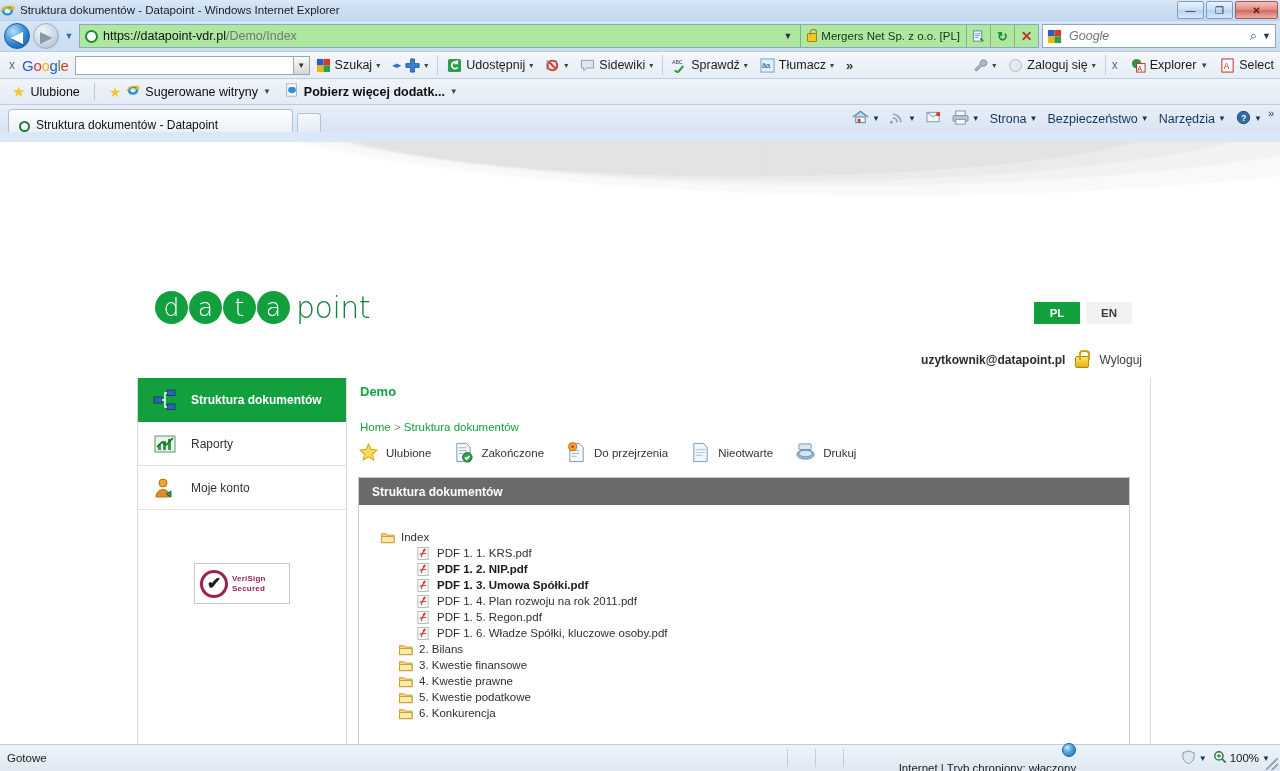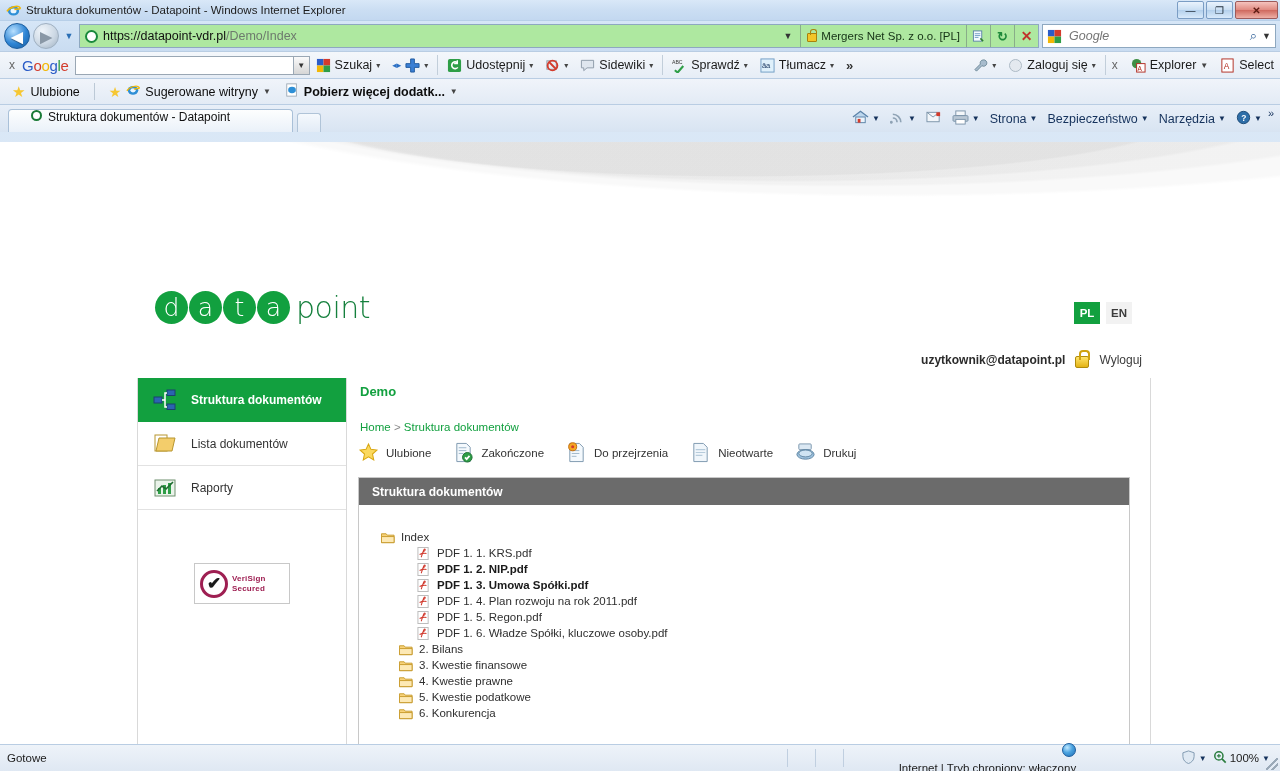--- a/index.html
+++ b/index.html
@@ -18,21 +18,21 @@
     position: relative;
     background: linear-gradient(180deg,#dce9f7 0%,#cfe0f2 100%);
   }
 
   
   .titlebar {
     height: 21px;
     background: linear-gradient(180deg,#d9e8f8 0%,#cbdef3 50%,#c3d8f0 100%);
     border-bottom: 1px solid #b7cfe8;
     display: flex; align-items: center;
-    padding-left: 6px;
+    padding-left: 0;
     position: relative;
   }
   .titlebar .ie-logo { width: 15px; height: 15px; margin-right: 5px; flex: 0 0 auto;}
   .titlebar .ttl { font-size: 11.5px; color: #1c1c1c; white-space: nowrap; }
   .wincontrols { position: absolute; right: 2px; top: 1px; display: flex; gap: 2px; }
   .wincontrols div {
     width: 27px; height: 18px;
     border: 1px solid #7b9dc4;
     border-radius: 2px;
     background: linear-gradient(180deg,#eaf3fd 0%,#cbdff3 48%,#b4d0ec 52%,#d9eafb 100%);
@@ -134,24 +134,24 @@
   .favitem{display:flex;align-items:center;gap:5px;padding:0 4px;white-space:nowrap;}
   .favsep{width:1px;height:17px;background:#bcc9d6;margin:0 4px;}
 
   
   .tabrow {
     height:27px; display:flex; align-items:flex-end;
     background:linear-gradient(180deg,#e8eff8 0%,#d8e4f2 100%);
     padding-left:8px; position:relative;
   }
   .tab {
-    height:23px; min-width:285px; display:flex;align-items:flex-start;gap:6px;
+    height:23px; min-width:285px; display:flex;align-items:flex-end;gap:6px;
     background:linear-gradient(180deg,#fdfefe 0%,#eaf1f9 100%);
     border:1px solid #a9c0d8;border-bottom:none;border-radius:4px 4px 0 0;
-    padding:0 22px; font-size:12px;color:#111;white-space:nowrap;
+    padding:0 10px; font-size:12px;color:#111;white-space:nowrap;
   }
   .tabdot{width:11px;height:11px;border-radius:50%;border:2px solid #1a7a36;background:#fff;flex:0 0 auto;}
   .newtab{
     width:24px;height:19px;margin-left:4px;
     background:linear-gradient(180deg,#f5f9fd 0%,#e2ebf6 100%);
     border:1px solid #b0c4d8;border-bottom:none;border-radius:3px 3px 0 0;
   }
   .cmdbar{
     margin-left:auto;display:flex;align-items:center;gap:2px;
     padding-right:6px;font-size:12.5px;color:#15325c;height:27px;
@@ -182,21 +182,21 @@
   .logo .circ{
     width:33px;height:33px;border-radius:50%;background:#12a03f;
     color:#fff;font-size:25px;font-weight:300;
     display:flex;align-items:center;justify-content:center;
     margin-right:1px;font-family:"DejaVu Sans",sans-serif;line-height:1;
   }
   .logo .pt{font-size:30px;color:#15803d;font-weight:300;margin-left:5px;
             font-family:"DejaVu Sans",sans-serif;letter-spacing:-.5px;}
 
   .langbox{position:absolute;right:148px;top:160px;display:flex;gap:6px;}
-  .lang{width:26px;height:22px;display:flex;align-items:center;justify-content:center;
+  .lang{width:46px;height:22px;display:flex;align-items:center;justify-content:center;
         font-size:11.5px;font-weight:bold;}
   .lang.active{background:#12a03f;color:#fff;}
   .lang.idle{background:#f2f2f2;color:#3b3b3b;}
 
   .userrow{position:absolute;right:138px;top:210px;display:flex;align-items:center;gap:10px;}
   .userrow .email{font-size:12px;font-weight:bold;color:#2b2b2b;}
   .biglock{
     width:14px;height:12px;background:linear-gradient(180deg,#ffe46a,#e3b315);
     border:1px solid #b08b0c;border-radius:2px;position:relative;margin-top:4px;
   }
@@ -604,37 +604,38 @@
               <rect x="14" y="2" width="8" height="5.5" fill="#2b64b0" stroke="#1b4070"></rect>
               <rect x="14" y="16" width="8" height="5.5" fill="#2b64b0" stroke="#1b4070"></rect>
               <path d="M9 12h3V5h2M12 12v7h2" stroke="#ffffff" stroke-width="1.5" fill="none"></path>
             </svg>
           </span>
           <span>Struktura dokumentów</span>
         </div>
         <div class="side-item">
           <span class="side-icon">
             <svg width="24" height="24" viewBox="0 0 24 24">
-              <rect x="2" y="3" width="12" height="16" fill="#fff" stroke="#b8962f"></rect>
-              <path d="M6 6h16l-3 13H3z" fill="#f3cd6b" stroke="#b8962f"></path>
-            </svg>
-          </span>
-          <span>Lista dokumentów</span>
-        </div>
-        <div class="side-item">
-          <span class="side-icon">
-            <svg width="24" height="24" viewBox="0 0 24 24">
               <rect x="2" y="4" width="20" height="16" fill="#eaf3ea" stroke="#6f8f6f"></rect>
               <rect x="5" y="12" width="3" height="6" fill="#2e9e47"></rect>
               <rect x="10" y="9" width="3" height="9" fill="#2e9e47"></rect>
               <rect x="15" y="7" width="3" height="11" fill="#2e9e47"></rect>
               <path d="M4 15 L9 10 L13 13 L20 6" stroke="#1f6c30" stroke-width="1.6" fill="none"></path>
             </svg>
           </span>
           <span>Raporty</span>
+        </div>
+        <div class="side-item">
+          <span class="side-icon">
+            <svg width="24" height="24" viewBox="0 0 24 24">
+              <circle cx="10" cy="7" r="4" fill="#f0a32f" stroke="#b57314"></circle>
+              <path d="M3 21c0-4.4 3.1-7.5 7-7.5s7 3.1 7 7.5z" fill="#e08b2c" stroke="#b57314"></path>
+              <path d="M13 18l5-3 0 6z" fill="#2e9e47" stroke="#1f6c30"></path>
+            </svg>
+          </span>
+          <span>Moje konto</span>
         </div>
 
         <div class="verisign">
           <div class="vsbadge">
             <div class="vsmark">
               <span class="vscheck">✔</span>
             </div>
             <div class="vstext">
               <div>VeriSign</div>
               <div>Secured</div>

